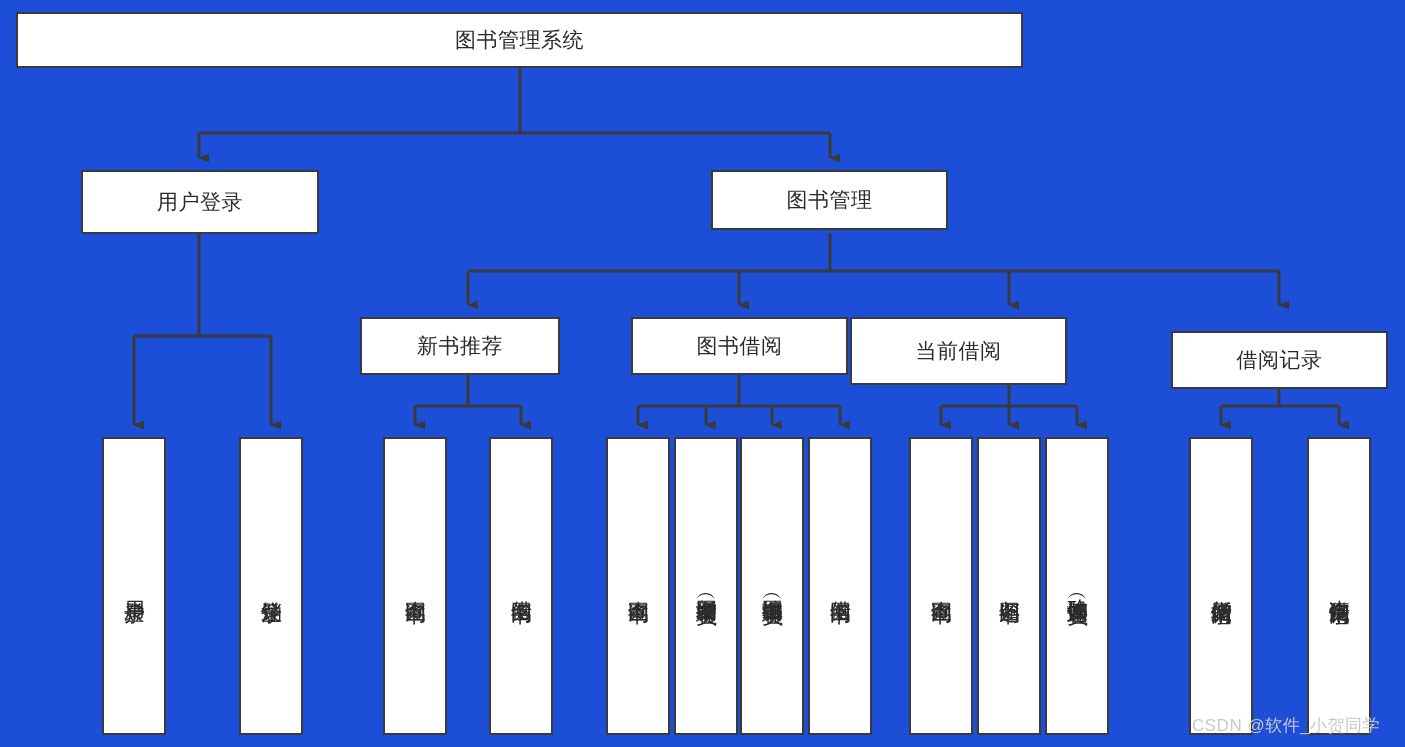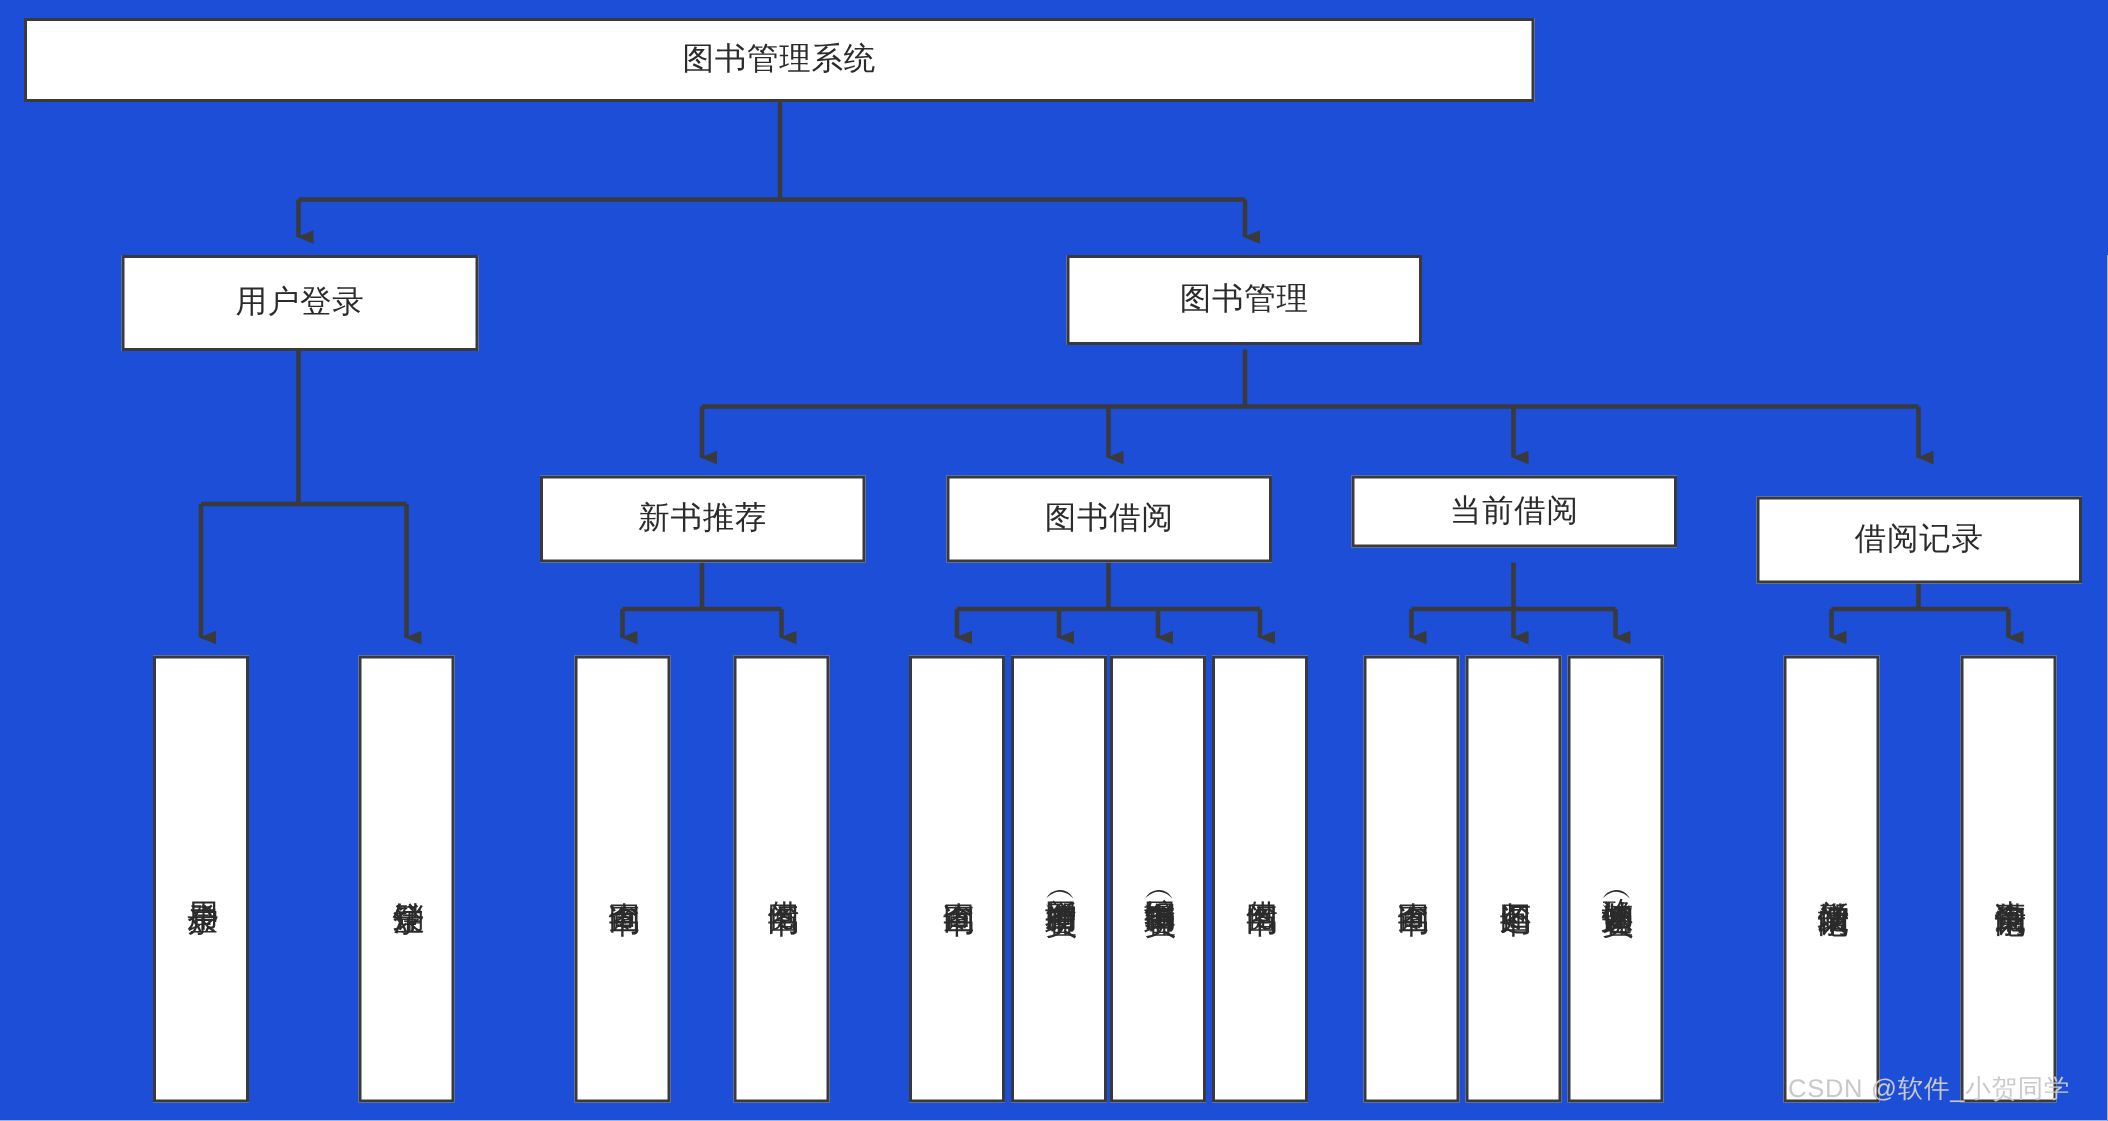--- a/index.html
+++ b/index.html
@@ -131,29 +131,29 @@
   </div>
 
   <div class="node-box" style="left:81px; top:170px; width:238px; height:64px;">
     <span class="node-label-h">用户登录</span>
   </div>
 
   <div class="node-box" style="left:711px; top:170px; width:237px; height:60px;">
     <span class="node-label-h">图书管理</span>
   </div>
 
-  <div class="node-box" style="left:360px; top:317px; width:217px; height:58px;">
+  <div class="node-box" style="left:360px; top:317px; width:200px; height:58px;">
     <span class="node-label-h">新书推荐</span>
   </div>
 
   <div class="node-box" style="left:631px; top:317px; width:217px; height:58px;text-align:right;">
     <span class="node-label-h">图书借阅</span>
   </div>
 
-  <div class="node-box" style="left:901px; top:317px; width:217px; height:48px;">
+  <div class="node-box" style="left:850px; top:317px; width:217px; height:68px;">
     <span class="node-label-h">当前借阅</span>
   </div>
 
   <div class="node-box" style="left:1171px; top:331px; width:217px; height:58px;">
     <span class="node-label-h">借阅记录</span>
   </div>
 
   <div class="node-box" style="left:102px; top:437px; width:64px; height:298px;">
     <span class="node-label-v">用户登录</span>
   </div>

